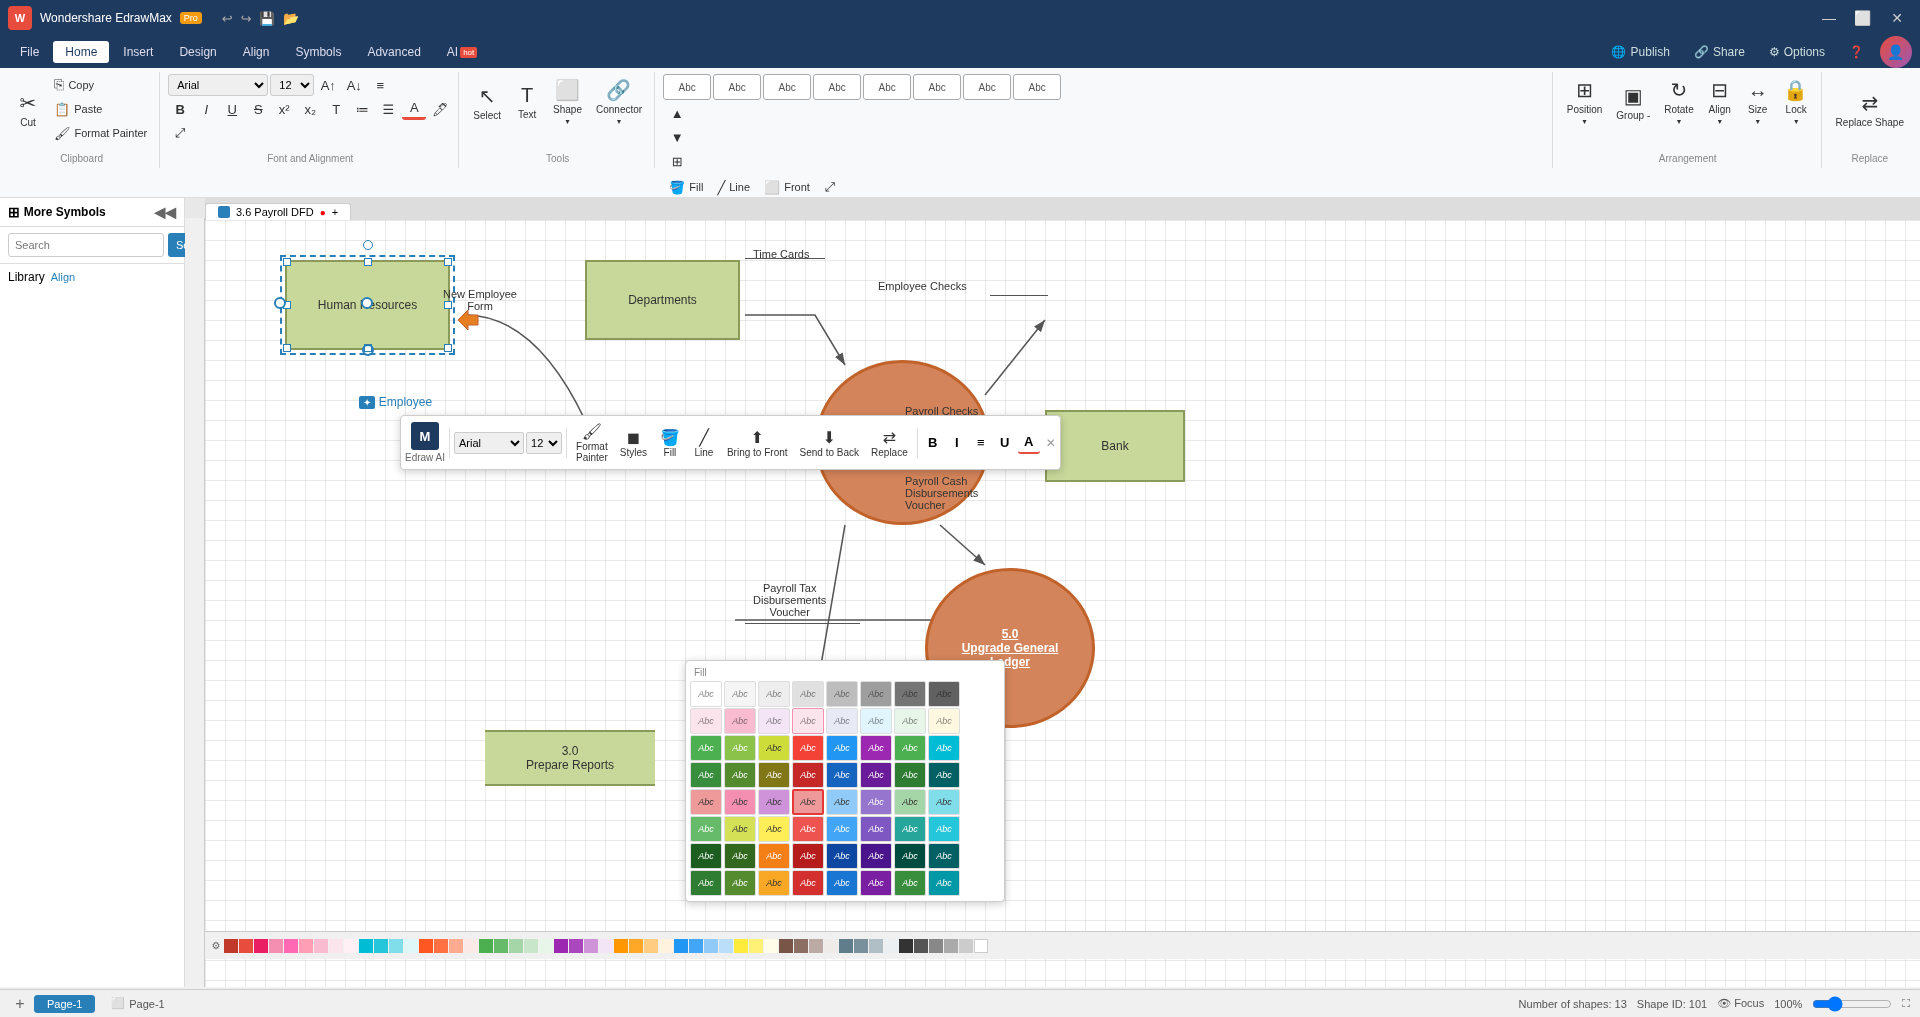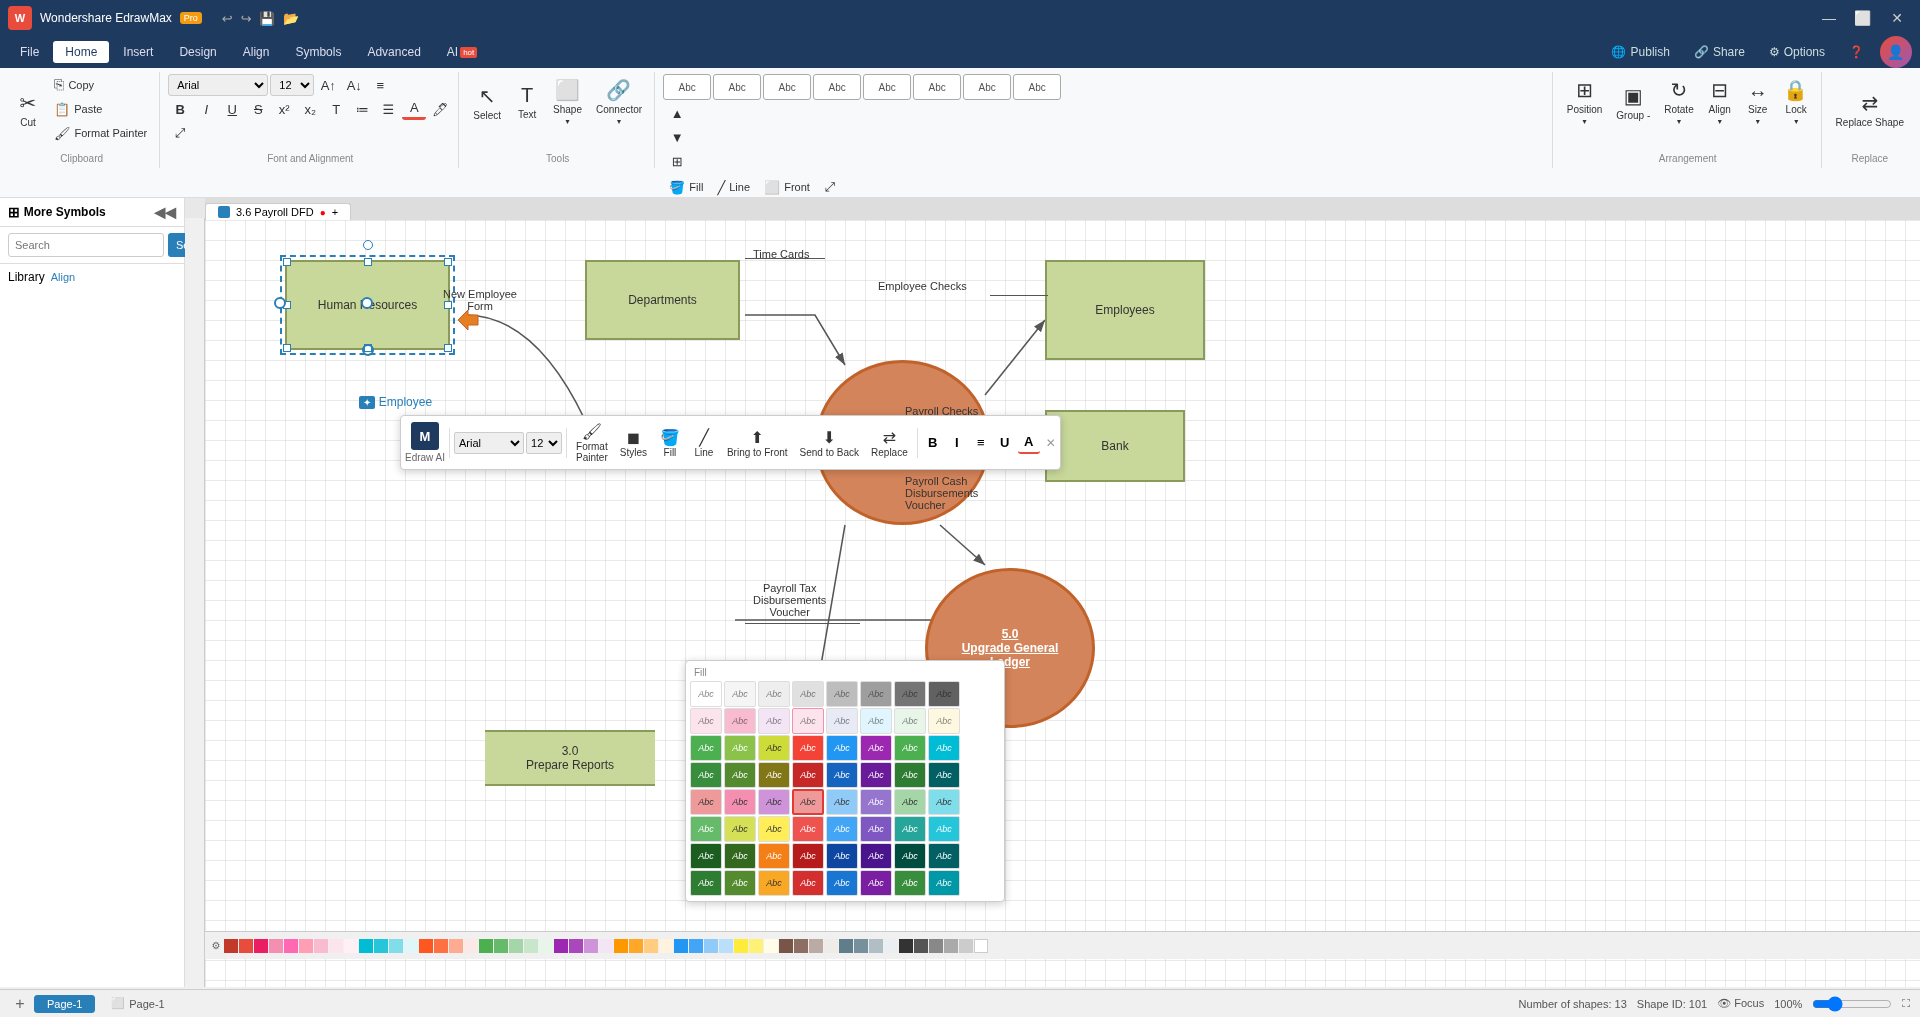--- a/index.html
+++ b/index.html
@@ -700,23 +700,20 @@
       <div style="position:absolute;left:248px;top:85px;">
         <svg width="30" height="30" style="overflow:visible;">
           <polygon points="5,15 15,5 15,10 25,10 25,20 15,20 15,25" fill="#e67e22" stroke="#c0622a" stroke-width="1"></polygon>
         </svg>
       </div>
 
       <div class="diag-el dfd-rect" style="left:380px;top:40px;width:155px;height:80px;">
         Departments
       </div>
 
-      <div class="diag-el dfd-rect" style="left:840px;top:40px;width:160px;height:100px;">
-        Employees
-      </div>
 
       <div class="diag-el dfd-rect" style="left:840px;top:190px;width:140px;height:72px;">
         Bank
       </div>
 
       <div class="diag-el dfd-ellipse" style="left:610px;top:140px;width:175px;height:165px;">
         2.0<br>Pay Employees
       </div>
 
       <div class="diag-el dfd-ellipse" style="left:720px;top:348px;width:170px;height:160px;">

